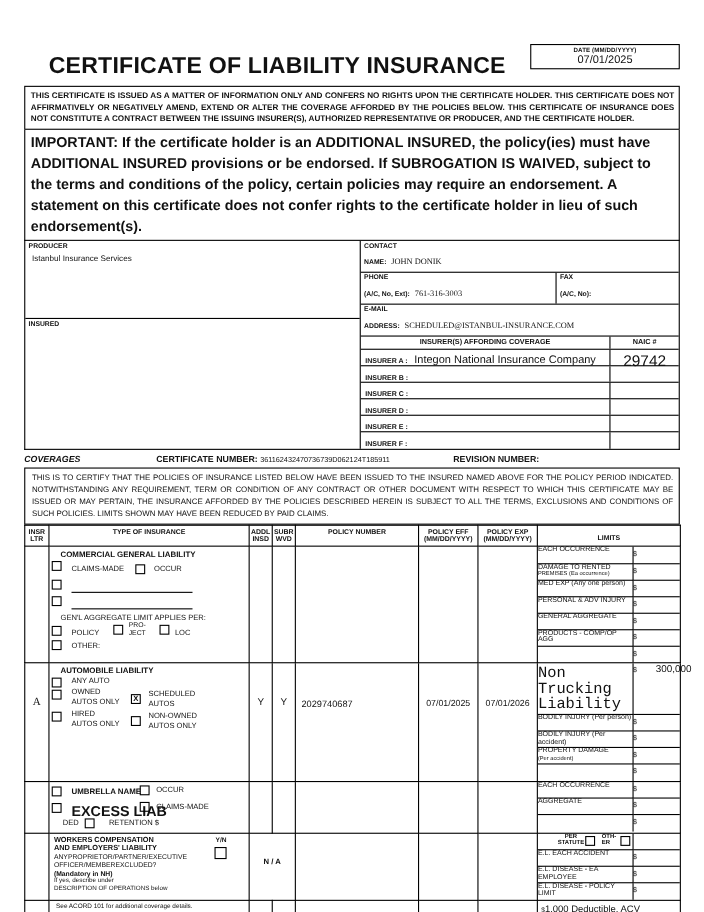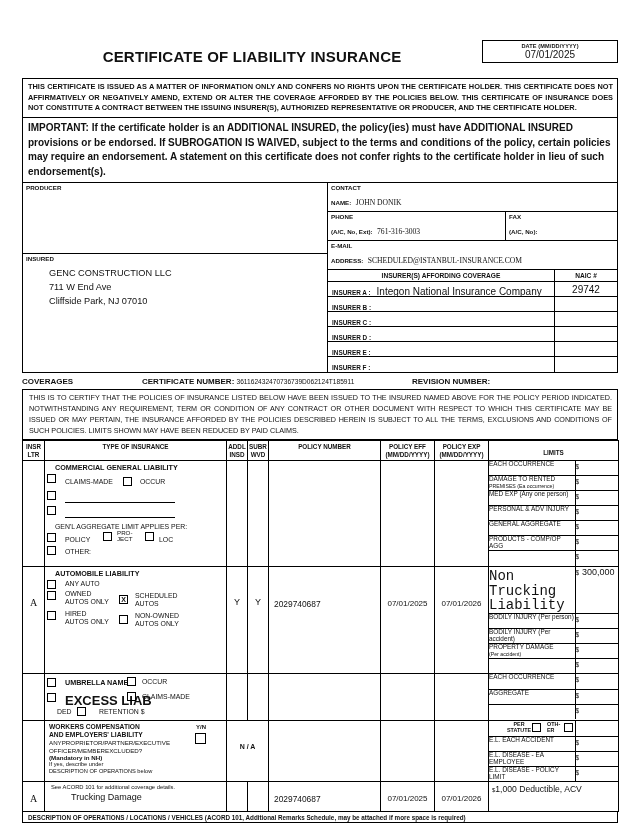--- a/index.html
+++ b/index.html
@@ -27,37 +27,37 @@
     width: 128px; padding-top: 2px; position: relative;
   }
   .logo {
     position: relative; width: 124px; height: 32px;
   }
   .logo svg { position: absolute; left: 0; top: 0; }
   .title-wrap {
     flex: 1; text-align: center; padding-top: 8px;
   }
   .title {
-    font-size: 15px; font-weight: bold; letter-spacing: .2px;
+    font-size: 21px; font-weight: bold; letter-spacing: .2px;
   }
   .datebox {
     width: 136px; border: 1px solid #000; text-align: center;
     padding: 2px 0 2px;
   }
   .datebox .lbl { font-size: 5.6px; font-weight: bold; letter-spacing: .1px;}
   .datebox .val { font-size: 10px; }
 
   
   .box { border: 1px solid #000; }
   .para {
     font-size: 7.4px; font-weight: bold; line-height: 1.45;
     text-align: justify; padding: 3px 4px 3px 5px;
   }
   .para2 {
-    font-size: 10px; line-height: 1.45; text-align: left;
+    font-size: 13px; line-height: 1.45; text-align: left;
     padding: 3px 4px 3px 5px; font-weight: bold;
   }
   .nb { border-top: 0; }
 
   
   .pi { display: flex; border: 1px solid #000; border-top: 0; }
   .pi-left { width: 305px; border-right: 1px solid #000; }
   .pi-right { flex: 1; }
   .cellhdr { font-size: 6.2px; font-weight: bold; padding: 1px 3px 0; }
   .producer-body { padding: 3px 6px 6px; font-size: 7.4px; line-height: 1.45; min-height: 62px;}
@@ -71,25 +71,25 @@
   .twocol { display: flex; }
   .twocol > div:first-child { width: 178px; border-right: 1px solid #000; }
   .twocol > div:last-child { flex: 1; }
   .ins-head { display: flex; border-bottom: 1px solid #000; }
   .ins-head .a { flex: 1; text-align: center; font-size: 6.6px; font-weight: bold; padding: 2px 0; border-right: 1px solid #000;}
   .ins-head .b { width: 62px; text-align: center; font-size: 6.6px; font-weight: bold; padding: 2px 0;}
   .ins-row { display: flex; border-bottom: 1px solid #000; height: 15px; }
   .ins-row:last-child { border-bottom: 0; }
   .ins-row .a { flex: 1; border-right: 1px solid #000; font-size: 6.4px; font-weight: bold; padding: 4px 0 0 4px; white-space: nowrap;}
   .ins-row .a .nm { font-size: 10px; font-weight: normal; padding-left: 6px; }
-  .ins-row .b { width: 62px; text-align: center; font-size: 10px; padding-top: 2px;}
+  .ins-row .b { width: 62px; text-align: center; font-size: 14px; padding-top: 2px;}
 
   
   .covbar { display: flex; align-items: baseline; padding: 4px 0 3px; font-size: 8px; font-weight: bold;}
-  .covbar .c1 { width: 120px; }
+  .covbar .c1 { width: 120px; font-style: italic; }
   .covbar .c2 { width: 270px; }
   .covbar .c2 .num { font-weight: normal; font-size: 6.6px; }
   .covbar .c3 { flex: 1; }
 
   .certify {
     border: 1px solid #000; font-size: 7.2px; line-height: 1.5;
     text-align: justify; padding: 3px 5px 3px 6px;
   }
 
   
@@ -119,21 +119,21 @@
   }
   .lft-chk { position: absolute; left: 2px; }
 
   
   table.lim { border-collapse: collapse; width: 100%; table-layout: fixed; }
   table.lim td { border: 0; border-bottom: 1px solid #000; padding: 0; height: 15px;}
   table.lim tr:last-child td { border-bottom: 0; }
   .lname { width: 86px; border-right: 1px solid #000 !important; font-size: 6.4px; padding: 3px 0 0 3px; line-height: 1.05;}
   .lname small { font-size: 5.2px; }
   .lval { font-size: 6.4px; padding: 4px 0 0 2px; }
-  .lval .amt { font-size: 9px; padding-left: 3px;}
+  .lval .amt { font-size: 9px; padding-left: 17px;}
   .lname.serif { font-family: Liberation Mono, monospace; font-size: 14px; font-weight: normal; padding-top: 2px;}
 
   
   .descbar { border: 1px solid #000; border-top: 0; font-size: 6.3px; font-weight: bold; padding: 2px 0 1px 5px;}
   .descbody { border: 1px solid #000; border-top: 0; padding: 8px 0 10px 26px; min-height: 62px;}
   .descline { font-size: 10.5px; line-height: 1.55; }
 
   
   .fbar { display: flex; font-size: 8px; font-weight: bold; padding: 6px 0 3px;}
 </style>
@@ -156,27 +156,23 @@
     <div class="para">THIS CERTIFICATE IS ISSUED AS A MATTER OF INFORMATION ONLY AND CONFERS NO RIGHTS UPON THE CERTIFICATE HOLDER.  THIS CERTIFICATE DOES NOT AFFIRMATIVELY OR NEGATIVELY AMEND, EXTEND OR ALTER THE COVERAGE AFFORDED BY THE POLICIES BELOW.  THIS CERTIFICATE OF INSURANCE DOES NOT CONSTITUTE A CONTRACT BETWEEN THE ISSUING INSURER(S), AUTHORIZED REPRESENTATIVE OR PRODUCER, AND THE CERTIFICATE HOLDER.</div>
   </div>
   <div class="box nb">
     <div class="para2">IMPORTANT:  If the certificate holder is an ADDITIONAL INSURED, the policy(ies) must have ADDITIONAL INSURED provisions or be endorsed. If SUBROGATION IS WAIVED, subject to the terms and conditions of the policy, certain policies may require an endorsement.  A statement on this certificate does not confer rights to the certificate holder in lieu of such endorsement(s).</div>
   </div>
 
   <div class="pi">
     <div class="pi-left">
       <div class="cellhdr">PRODUCER</div>
       <div class="producer-body">
+        <div>Istanbul Insurance Services</div>
       </div>
       <div class="cellhdr insured-hdr">INSURED</div>
-      <div class="insured-body">
-        <div>GENC CONSTRUCTION LLC</div>
-        <div>711 W End Ave</div>
-        <div>Cliffside Park, NJ 07010</div>
-      </div>
     </div>
 
     <div class="pi-right">
       <div class="contact rowline">
         <div class="lbl">CONTACT</div>
         <div><span class="lbl">NAME:</span>
           <span class="inl">JOHN DONIK</span></div>
       </div>
       <div class="twocol rowline">
         <div class="contact">

